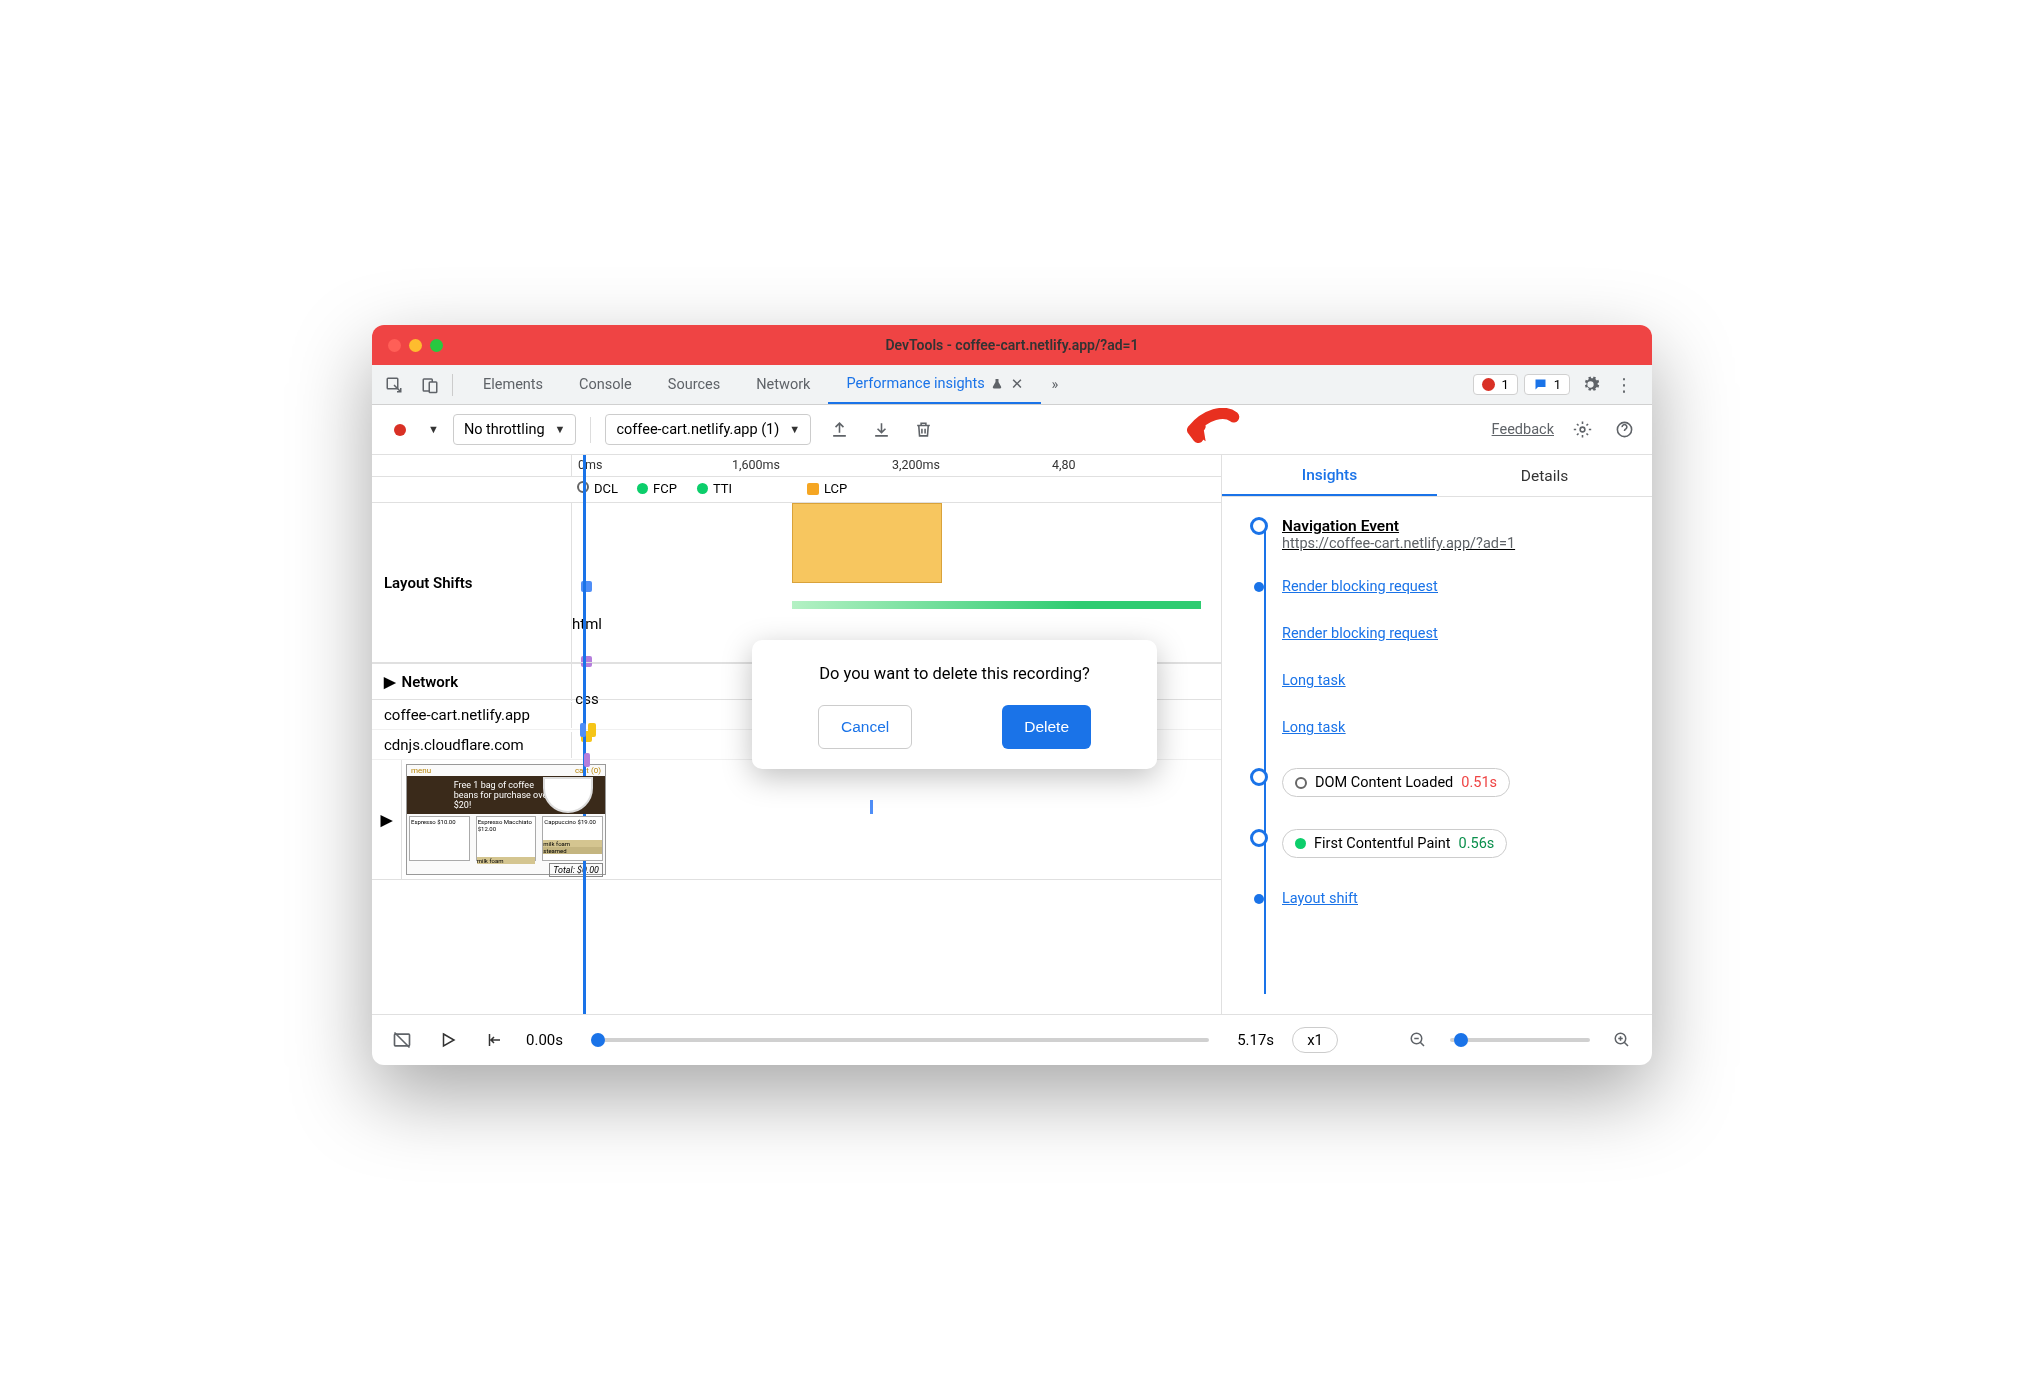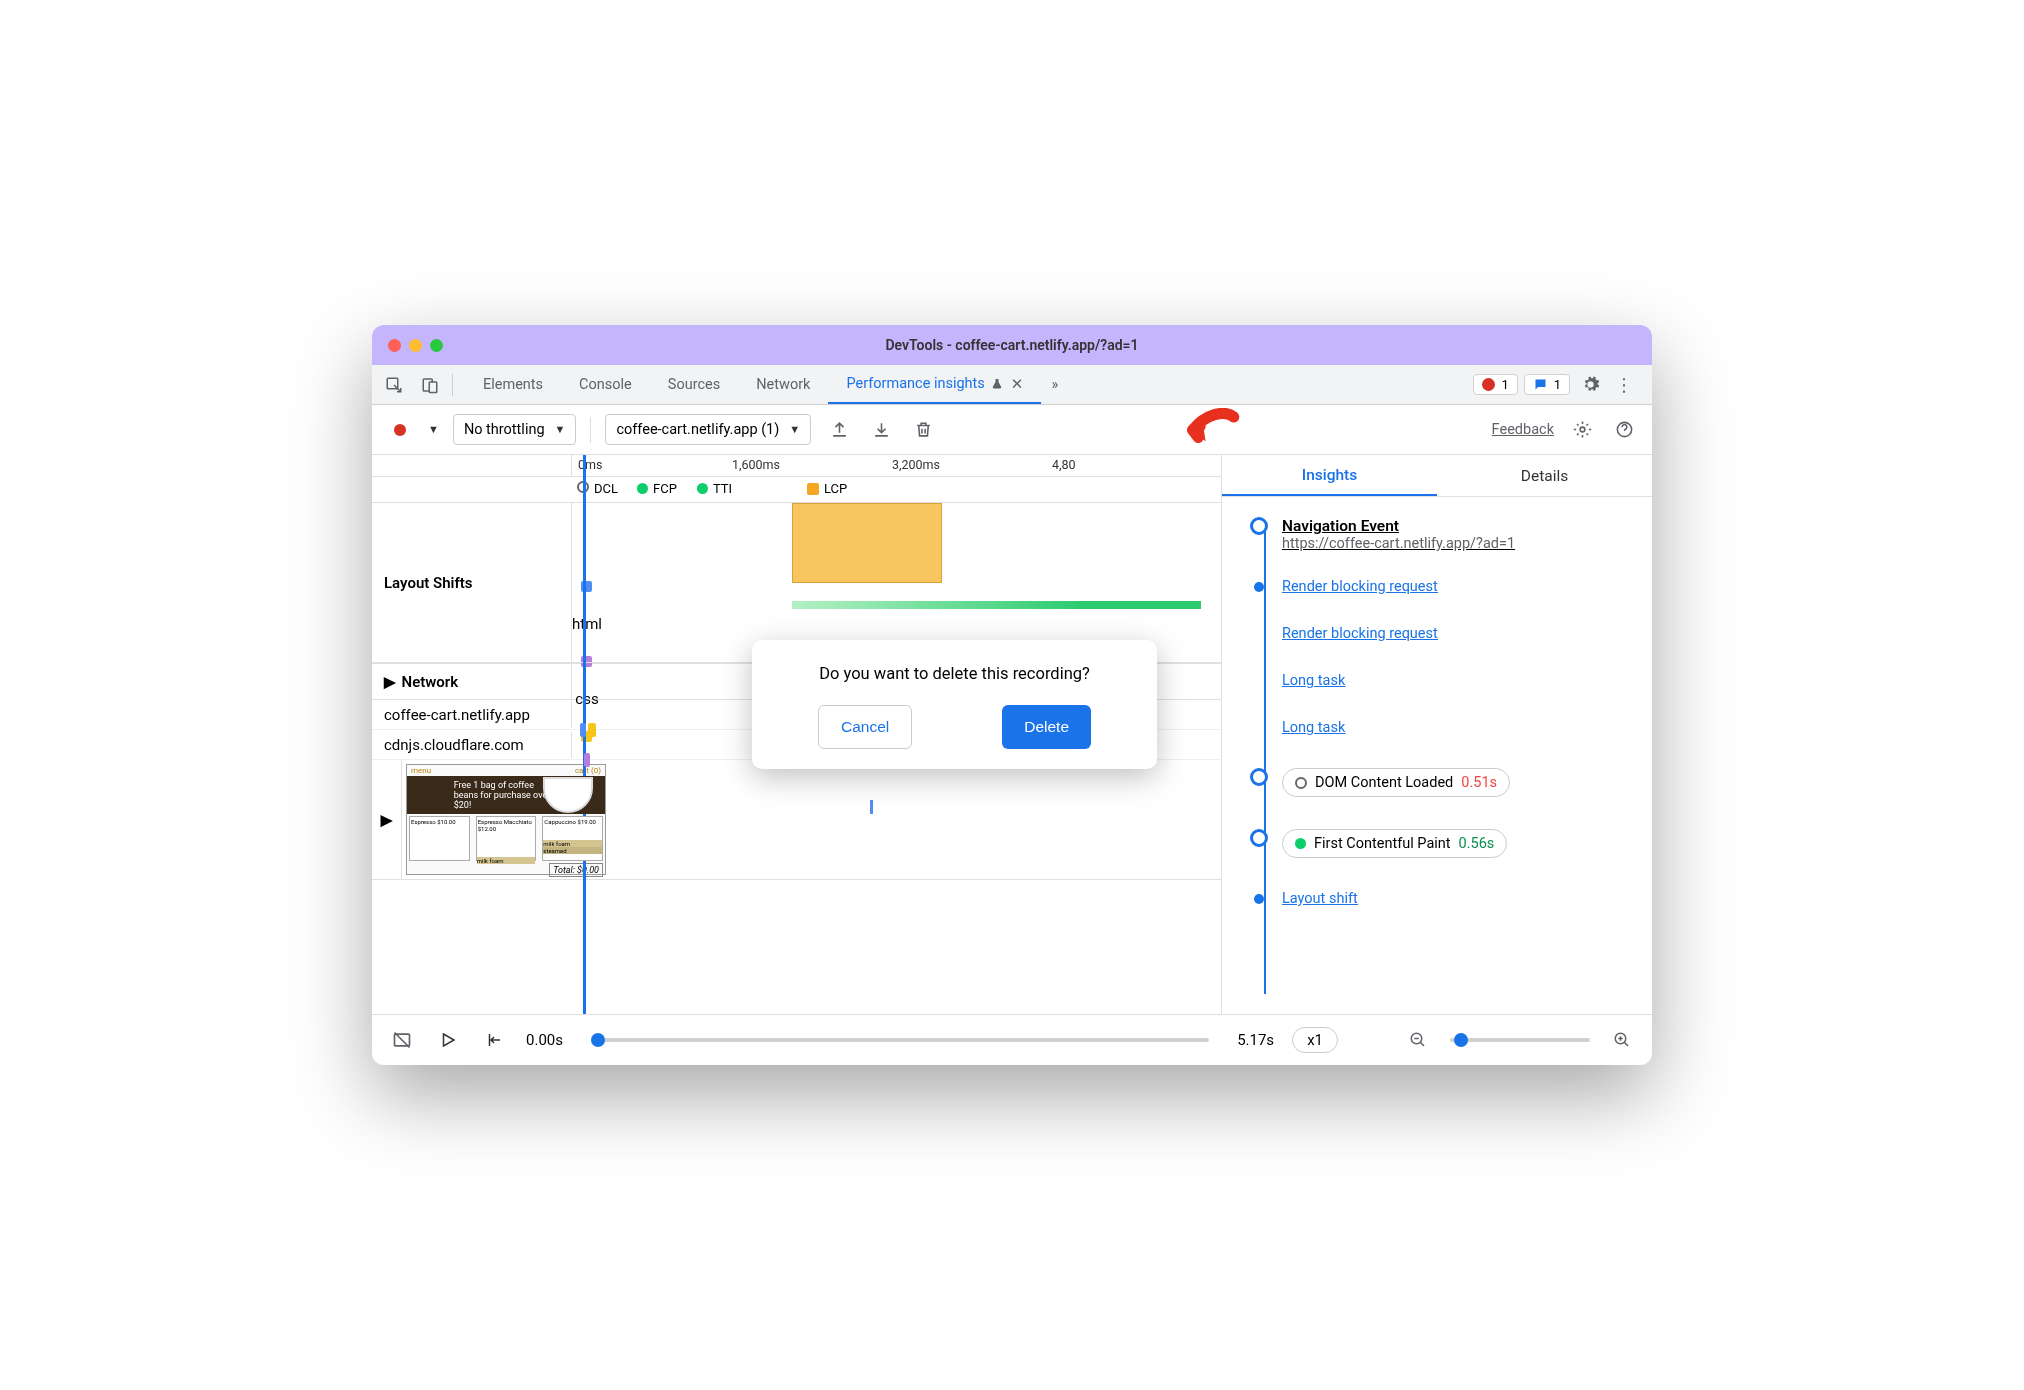--- a/index.html
+++ b/index.html
@@ -16,21 +16,21 @@
   width: 1280px;
   background: #fff;
   border-radius: 12px;
   box-shadow: 0 30px 80px rgba(0,0,0,0.35);
   overflow: hidden;
   position: relative;
 }
 
 .titlebar {
   height: 40px;
-  background: #c4b5fd;
+  background: #ef4444;
   display: flex;
   align-items: center;
   padding: 0 16px;
   position: relative;
 }
 .traffic-lights { display: flex; gap: 8px; }
 .traffic-light { width: 13px; height: 13px; border-radius: 50%; }
 .tl-red { background: #ff5f57; }
 .tl-yellow { background: #febc2e; }
 .tl-green { background: #28c840; }

